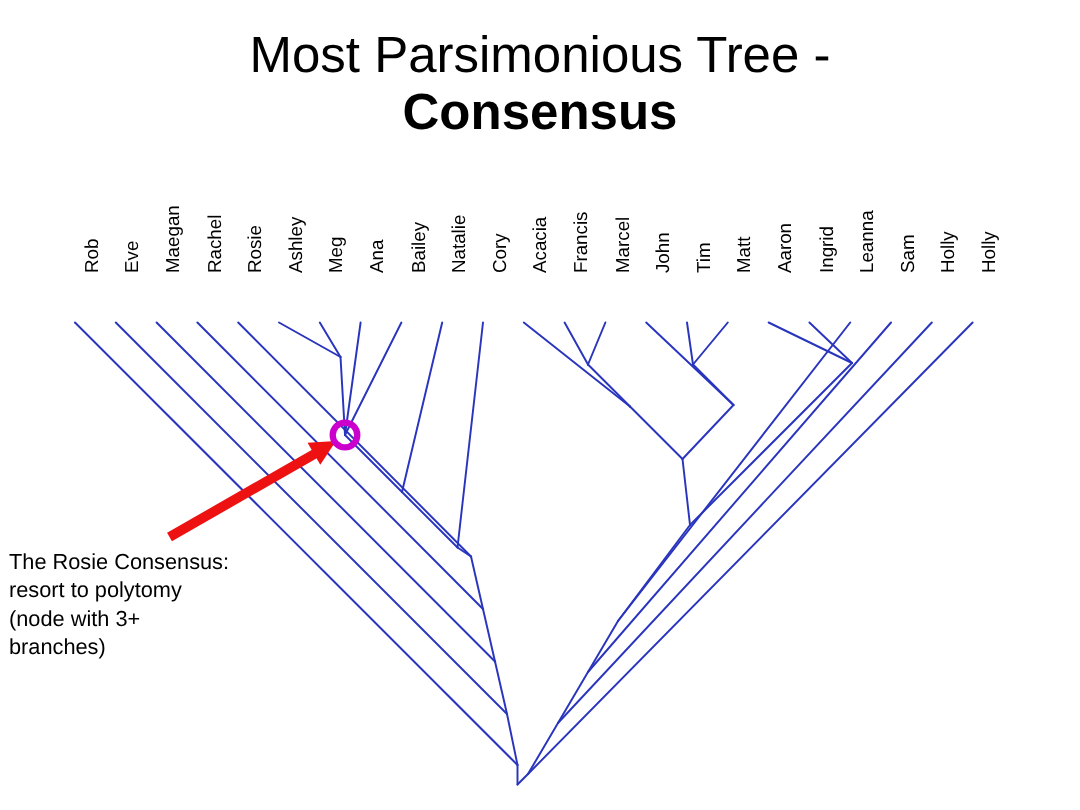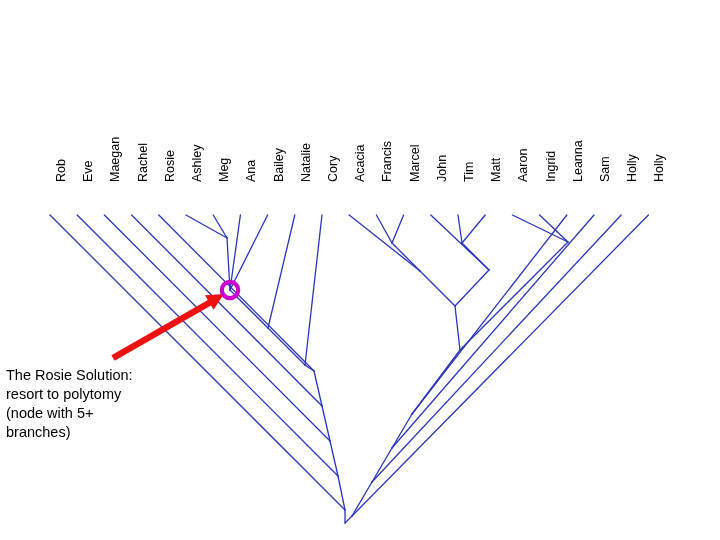--- a/index.html
+++ b/index.html
@@ -48,20 +48,24 @@
     left:6px;top:366px;width:180px;
     font-size:14.5px;color:#000;line-height:1.30;
   }
   .caption b{font-weight:400;}
 </style>
 </head>
 <body>
 
 <div id="slide">
 
+  <div class="title-block">
+    <span class="title-line1">Most Parsimonious Tree -</span>
+    <span class="title-line2">Consensus</span>
+  </div>
 
   <div id="tip-labels">
       <span class="tip-label" style="left: 55px; top: 182px;">Rob</span>
       <span class="tip-label" style="left: 82.2px; top: 182px;">Eve</span>
       <span class="tip-label" style="left: 109.4px; top: 182px;">Maegan</span>
       <span class="tip-label" style="left: 136.6px; top: 182px;">Rachel</span>
       <span class="tip-label" style="left: 163.8px; top: 182px;">Rosie</span>
       <span class="tip-label" style="left: 191px; top: 182px;">Ashley</span>
       <span class="tip-label" style="left: 218.2px; top: 182px;">Meg</span>
       <span class="tip-label" style="left: 245.4px; top: 182px;">Ana</span>
@@ -129,19 +133,19 @@
         <line x1="352" y1="516" x2="345" y2="523" stroke="#2A35BE" stroke-width="1.3" stroke-linecap="round"></line>
       </g>
     <g id="annotation-layer">
         <line x1="113" y1="358" x2="216" y2="299" stroke="#EE1111" stroke-width="6.5"></line>
         <polygon points="224,294 213.51836303782494,309.8551343921509 205.02691030897427,295.12777106555046" fill="#EE1111"></polygon>
         <circle cx="230" cy="290" r="8.2" fill="none" stroke="#CC00CC" stroke-width="4.2"></circle>
       </g>
   </svg>
 
   <div class="caption">
-    <span>The Rosie Solution:</span><br>
+    <span>The Rosie Consensus:</span><br>
     <span>resort to </span><b>polytomy</b><br>
-    <span>(node with 5+</span><br>
+    <span>(node with 3+</span><br>
     <span>branches)</span>
   </div>
 
 </div>
 
 </body></html>

